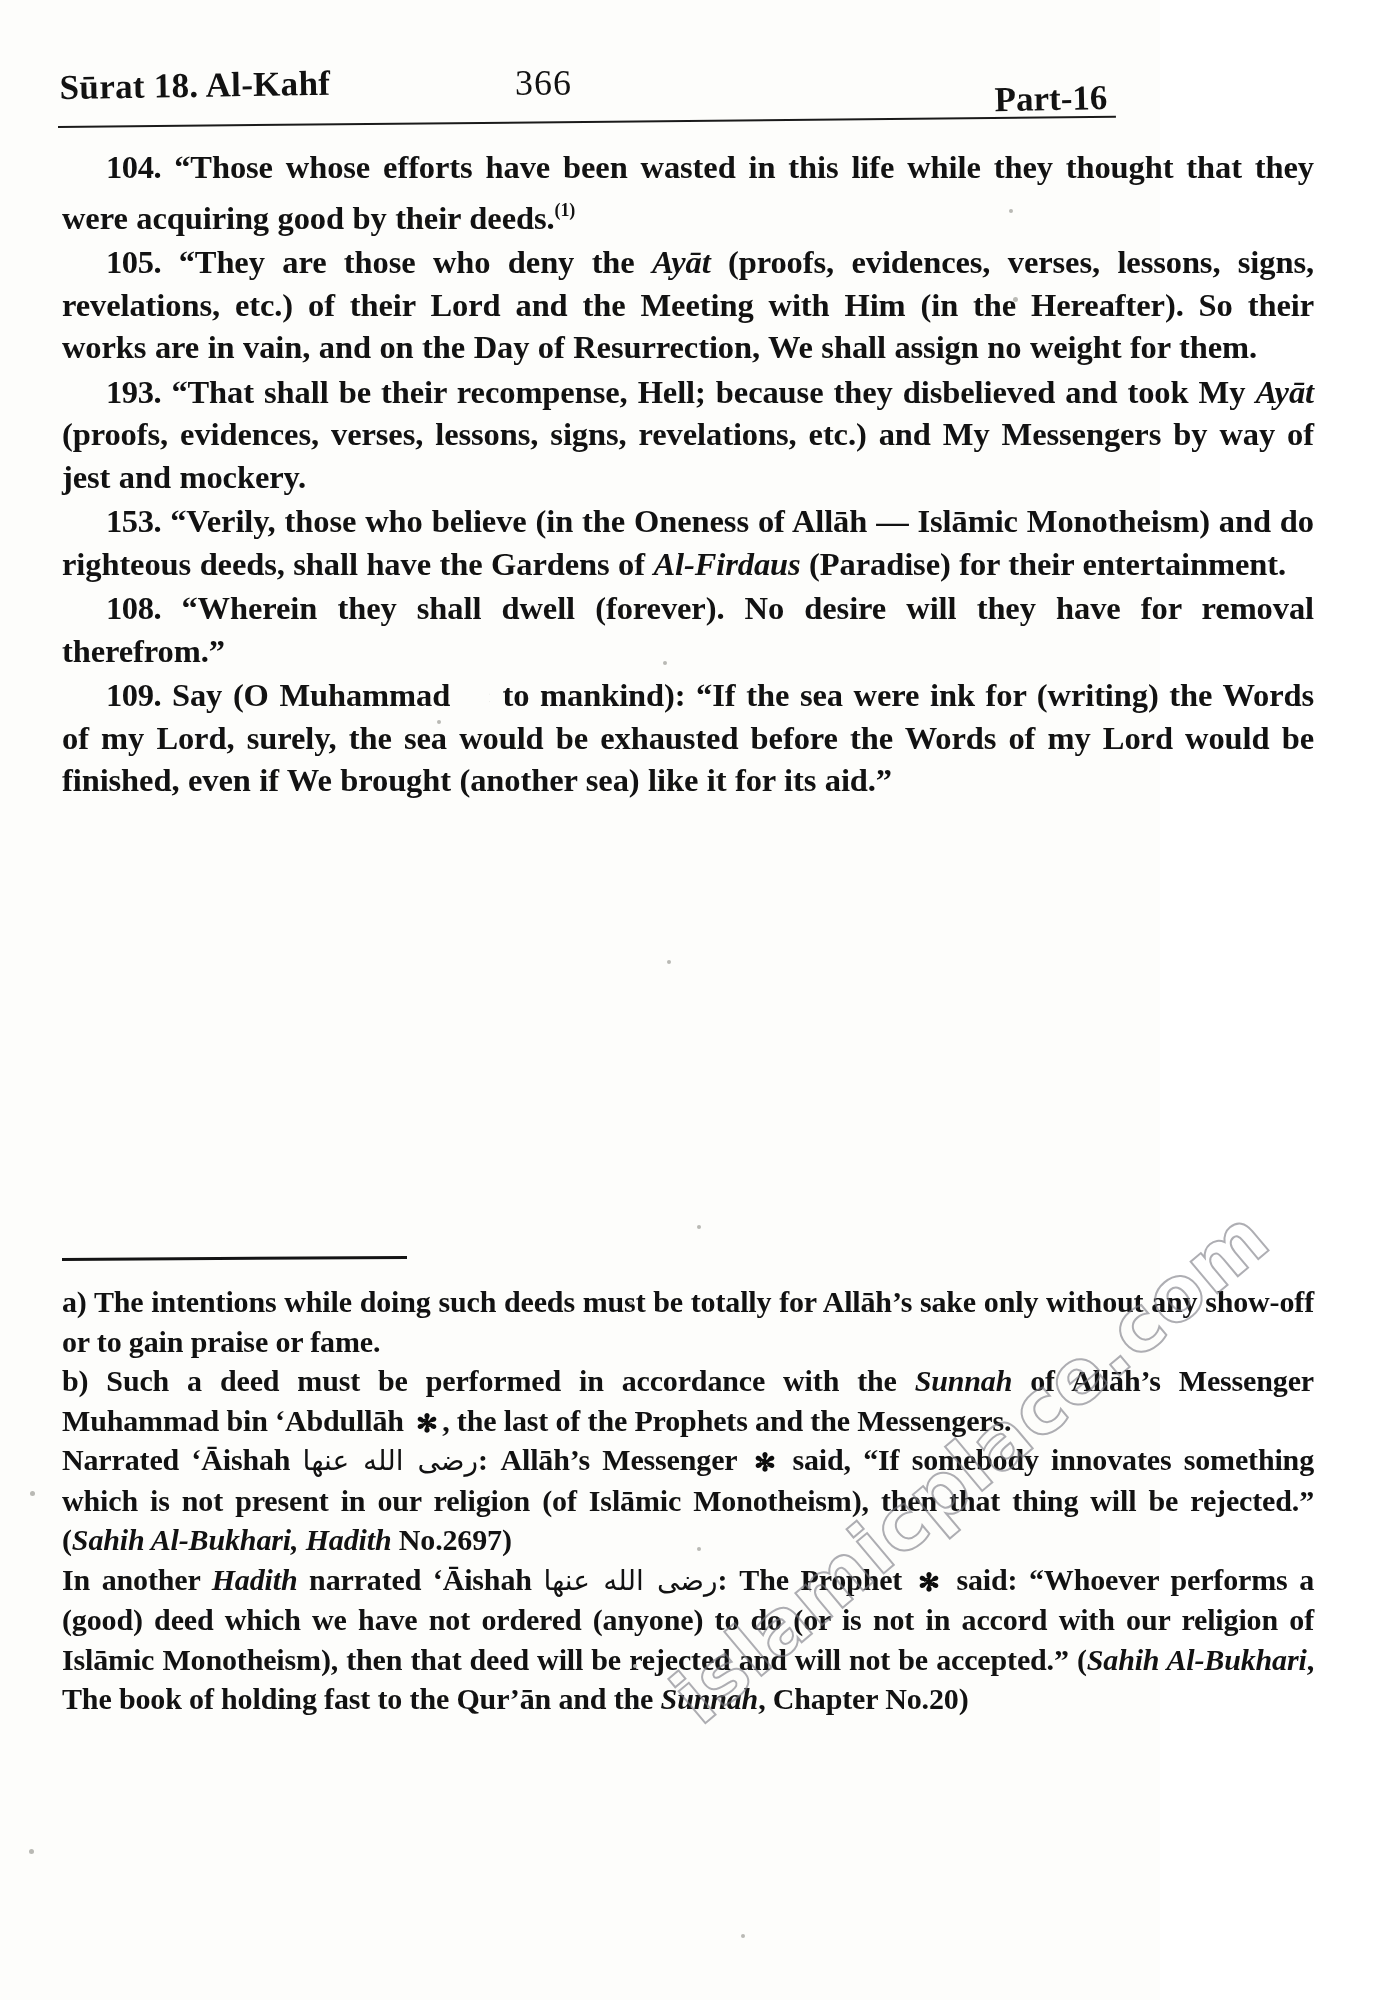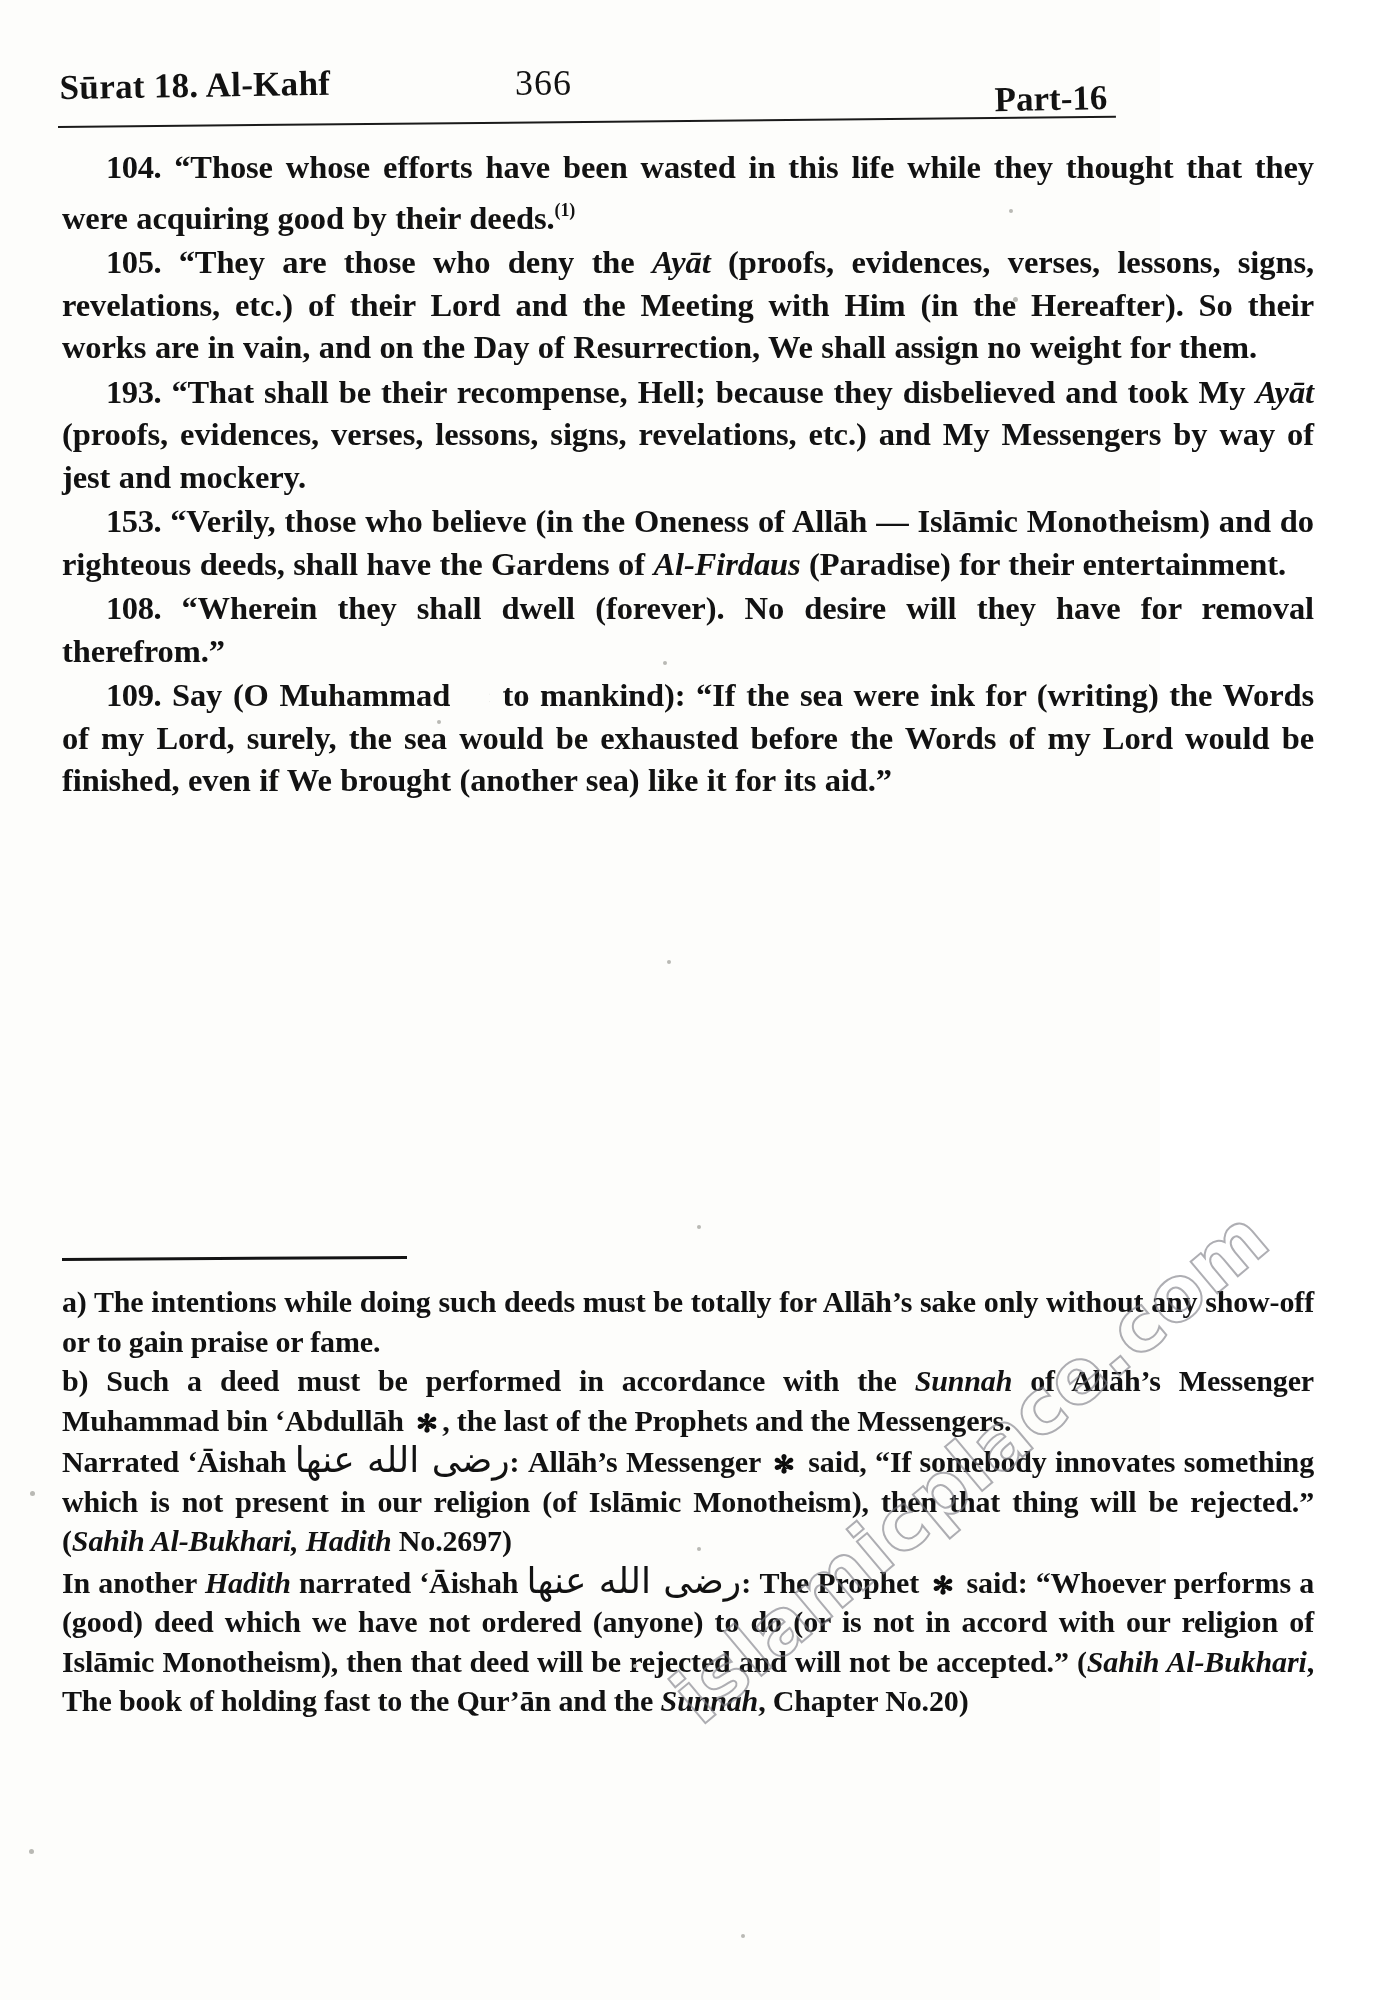--- a/index.html
+++ b/index.html
@@ -152,21 +152,21 @@
   .fn {
     font-size: 30px;
     line-height: 39.5px;
     text-align: justify;
     text-align-last: left;
     margin: 0;
     font-weight: 600;
     letter-spacing: -0.15px;
   }
   .ar {
-    font-size: 36px;
+    font-size: 28px;
     direction: rtl;
     unicode-bidi: isolate;
     font-family: "DejaVu Sans", "Liberation Sans", sans-serif;
     font-weight: 400;
     letter-spacing: 0;
   }
 
   
   .watermark {
     position: absolute;

